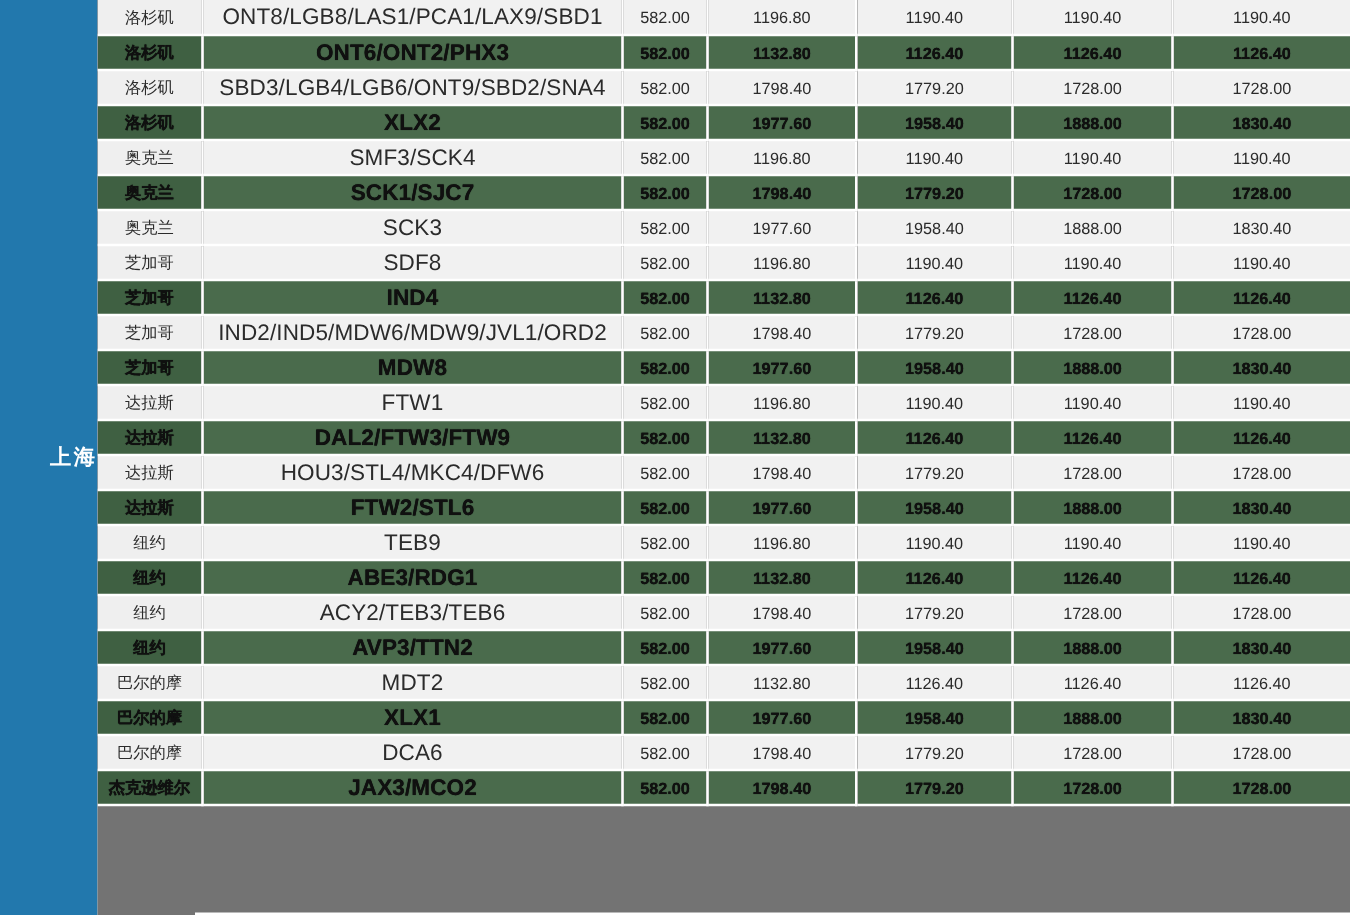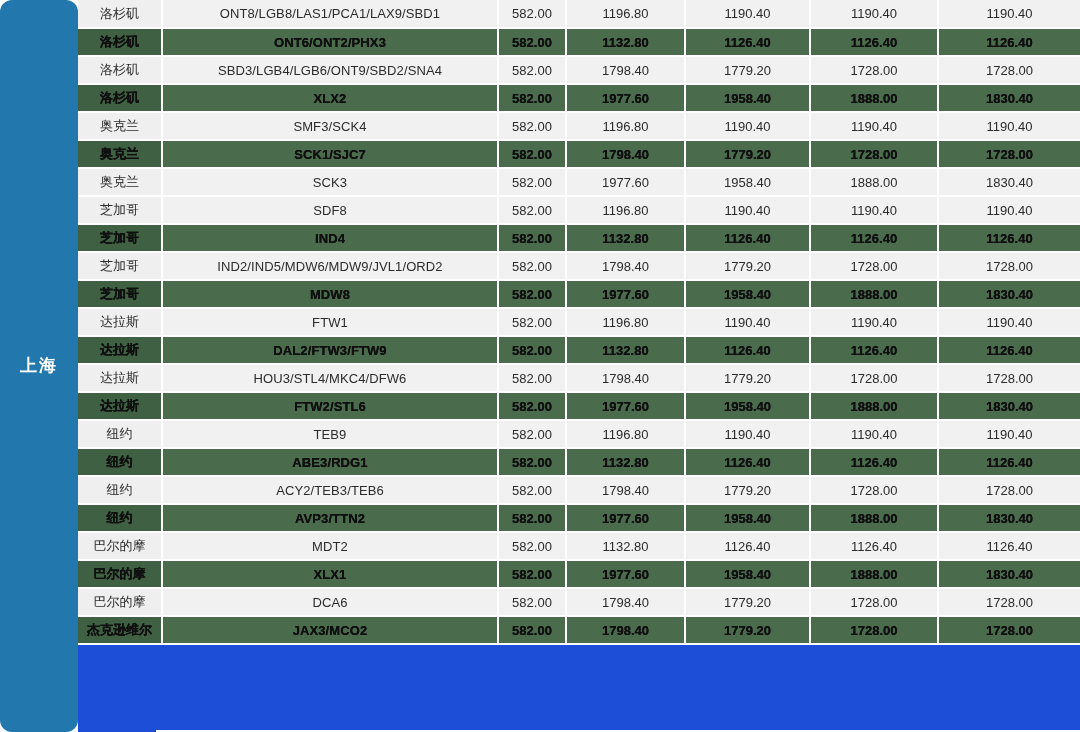--- a/index.html
+++ b/index.html
@@ -19,38 +19,37 @@
     flex-direction: row;
   }
   
   #origin-panel {
     width: 78px;
     min-width: 78px;
     background: #2278ad;
     color: #ffffff;
     display: flex;
     align-items: center;
-    justify-content: center;
+    justify-content: flex-end;
     font-size: 17px;
     font-weight: 700;
     letter-spacing: 2px;
     position: relative;
-    border-radius: 12px;
   }
   #origin-panel .origin-label {
     display: block;
     text-align: center;
     line-height: 1.2;
   }
   
   #table-wrap {
     flex: 1 1 auto;
     position: relative;
     overflow: hidden;
-    background: #1d4ed8;
+    background: #737373;
   }
   table.rate-table {
     border-collapse: collapse;
     width: 1002px;
     table-layout: fixed;
     font-size: 13px;
   }
   table.rate-table col.c-city  { width: 84px; }
   table.rate-table col.c-dest  { width: 336px; }
   table.rate-table col.c-p1    { width: 68px; }
@@ -85,21 +84,21 @@
   tr.row-green td {
     background: #4a6b4c;
     color: #101010;
     font-weight: 700;
     text-shadow: 0 0 0.6px #000;
   }
   tr.row-green td.city-cell {
     background: #3f6042;
   }
   td.city-cell { font-size: 13px; }
-  td.dest-cell { font-size: 13px; letter-spacing: 0.1px; }
+  td.dest-cell { font-size: 18px; letter-spacing: 0.1px; }
   td.price-cell { font-size: 13px; }
 
   
   #bottom-rule {
     position: absolute;
     left: 78px;
     right: 0;
     bottom: 0;
     height: 2px;
     background: #ffffff;

